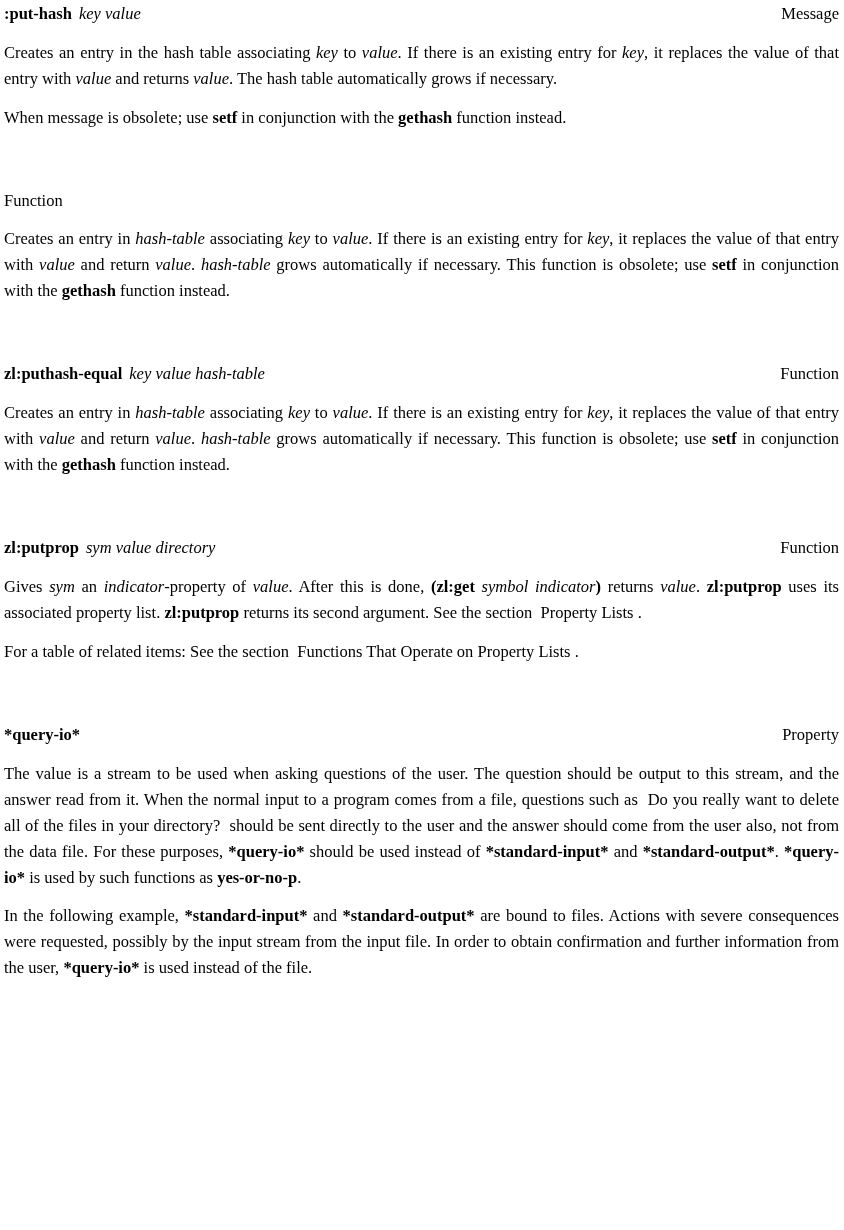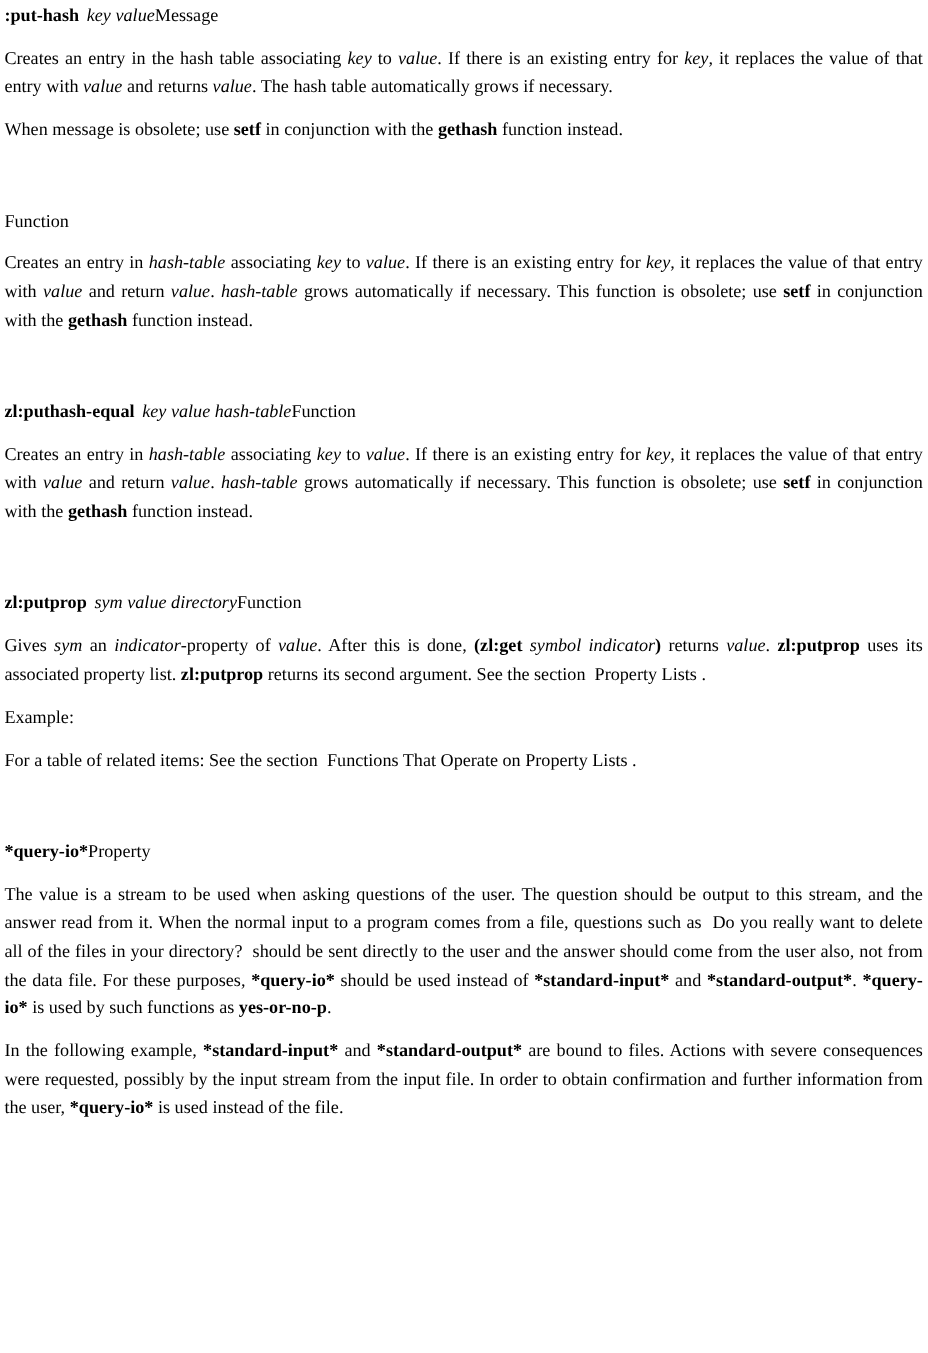--- a/index.html
+++ b/index.html
@@ -14,20 +14,21 @@
     padding: 2px 5px 20px 4px;
     font-family: "Liberation Serif", "DejaVu Serif", serif;
     font-size: 16.5px;
     color: #000000;
     background: #ffffff;
   }
   .entry { margin-top: 58px; }
   .entry:first-child { margin-top: 0; }
   .entry-heading {
     display: flex;
+    justify-content: space-between;
     align-items: baseline;
     line-height: 1.5;
   }
   .entry-name { font-weight: bold; }
   .entry-args { font-style: italic; margin-left: 7px; }
   .entry-type { }
   p.para {
     margin: 13px 0 0 0;
     line-height: 1.575;
     text-align: justify;
@@ -67,21 +68,20 @@
           <span class="entry-type">Function</span>
         </div>
         <p class="para"><span>Creates an entry in </span><span class="run-i">hash-table</span><span> associating </span><span class="run-i">key</span><span> to </span><span class="run-i">value</span><span>. If there is an existing entry for </span><span class="run-i">key</span><span>, it replaces the value of that entry with </span><span class="run-i">value</span><span> and return </span><span class="run-i">value</span><span>. </span><span class="run-i">hash-table</span><span> grows automatically if necessary. This function is obsolete; use </span><span class="run-b">setf</span><span> in conjunction with the </span><span class="run-b">gethash</span><span> function instead.</span></p>
       </section>
       <section class="entry">
         <div class="entry-heading">
           <span class="entry-signature"><span class="entry-name">zl:putprop</span><span class="entry-args">sym value directory</span></span>
           <span class="entry-type">Function</span>
         </div>
         <p class="para"><span>Gives </span><span class="run-i">sym</span><span> an </span><span class="run-i">indicator</span><span>-property of </span><span class="run-i">value</span><span>. After this is done, </span><span class="run-b">(zl:get </span><span class="run-i">symbol indicator</span><span class="run-b">)</span><span> returns </span><span class="run-i">value</span><span>. </span><span class="run-b">zl:putprop</span><span> uses its associated property list. </span><span class="run-b">zl:putprop</span><span> returns its second argument. See the section &nbsp;Property Lists .</span></p>
-        <p class="para"><span>Example:</span></p>
         <p class="para"><span>For a table of related items: See the section &nbsp;Functions That Operate on Property Lists .</span></p>
       </section>
       <section class="entry">
         <div class="entry-heading">
           <span class="entry-signature"><span class="entry-name">*query-io*</span></span>
           <span class="entry-type">Property</span>
         </div>
         <p class="para"><span>The value is a stream to be used when asking questions of the user. The question should be output to this stream, and the answer read from it. When the normal input to a program comes from a file, questions such as &nbsp;Do you really want to delete all of the files in your directory?&nbsp; should be sent directly to the user and the answer should come from the user also, not from the data file. For these purposes, </span><span class="run-b">*query-io*</span><span> should be used instead of </span><span class="run-b">*standard-input*</span><span> and </span><span class="run-b">*standard-output*</span><span>. </span><span class="run-b">*query-io*</span><span> is used by such functions as </span><span class="run-b">yes-or-no-p</span><span>.</span></p>
         <p class="para"><span>In the following example, </span><span class="run-b">*standard-input*</span><span> and </span><span class="run-b">*standard-output*</span><span> are bound to files. Actions with severe consequences were requested, possibly by the input stream from the input file. In order to obtain confirmation and further information from the user, </span><span class="run-b">*query-io*</span><span> is used instead of the file.</span></p>
       </section>

